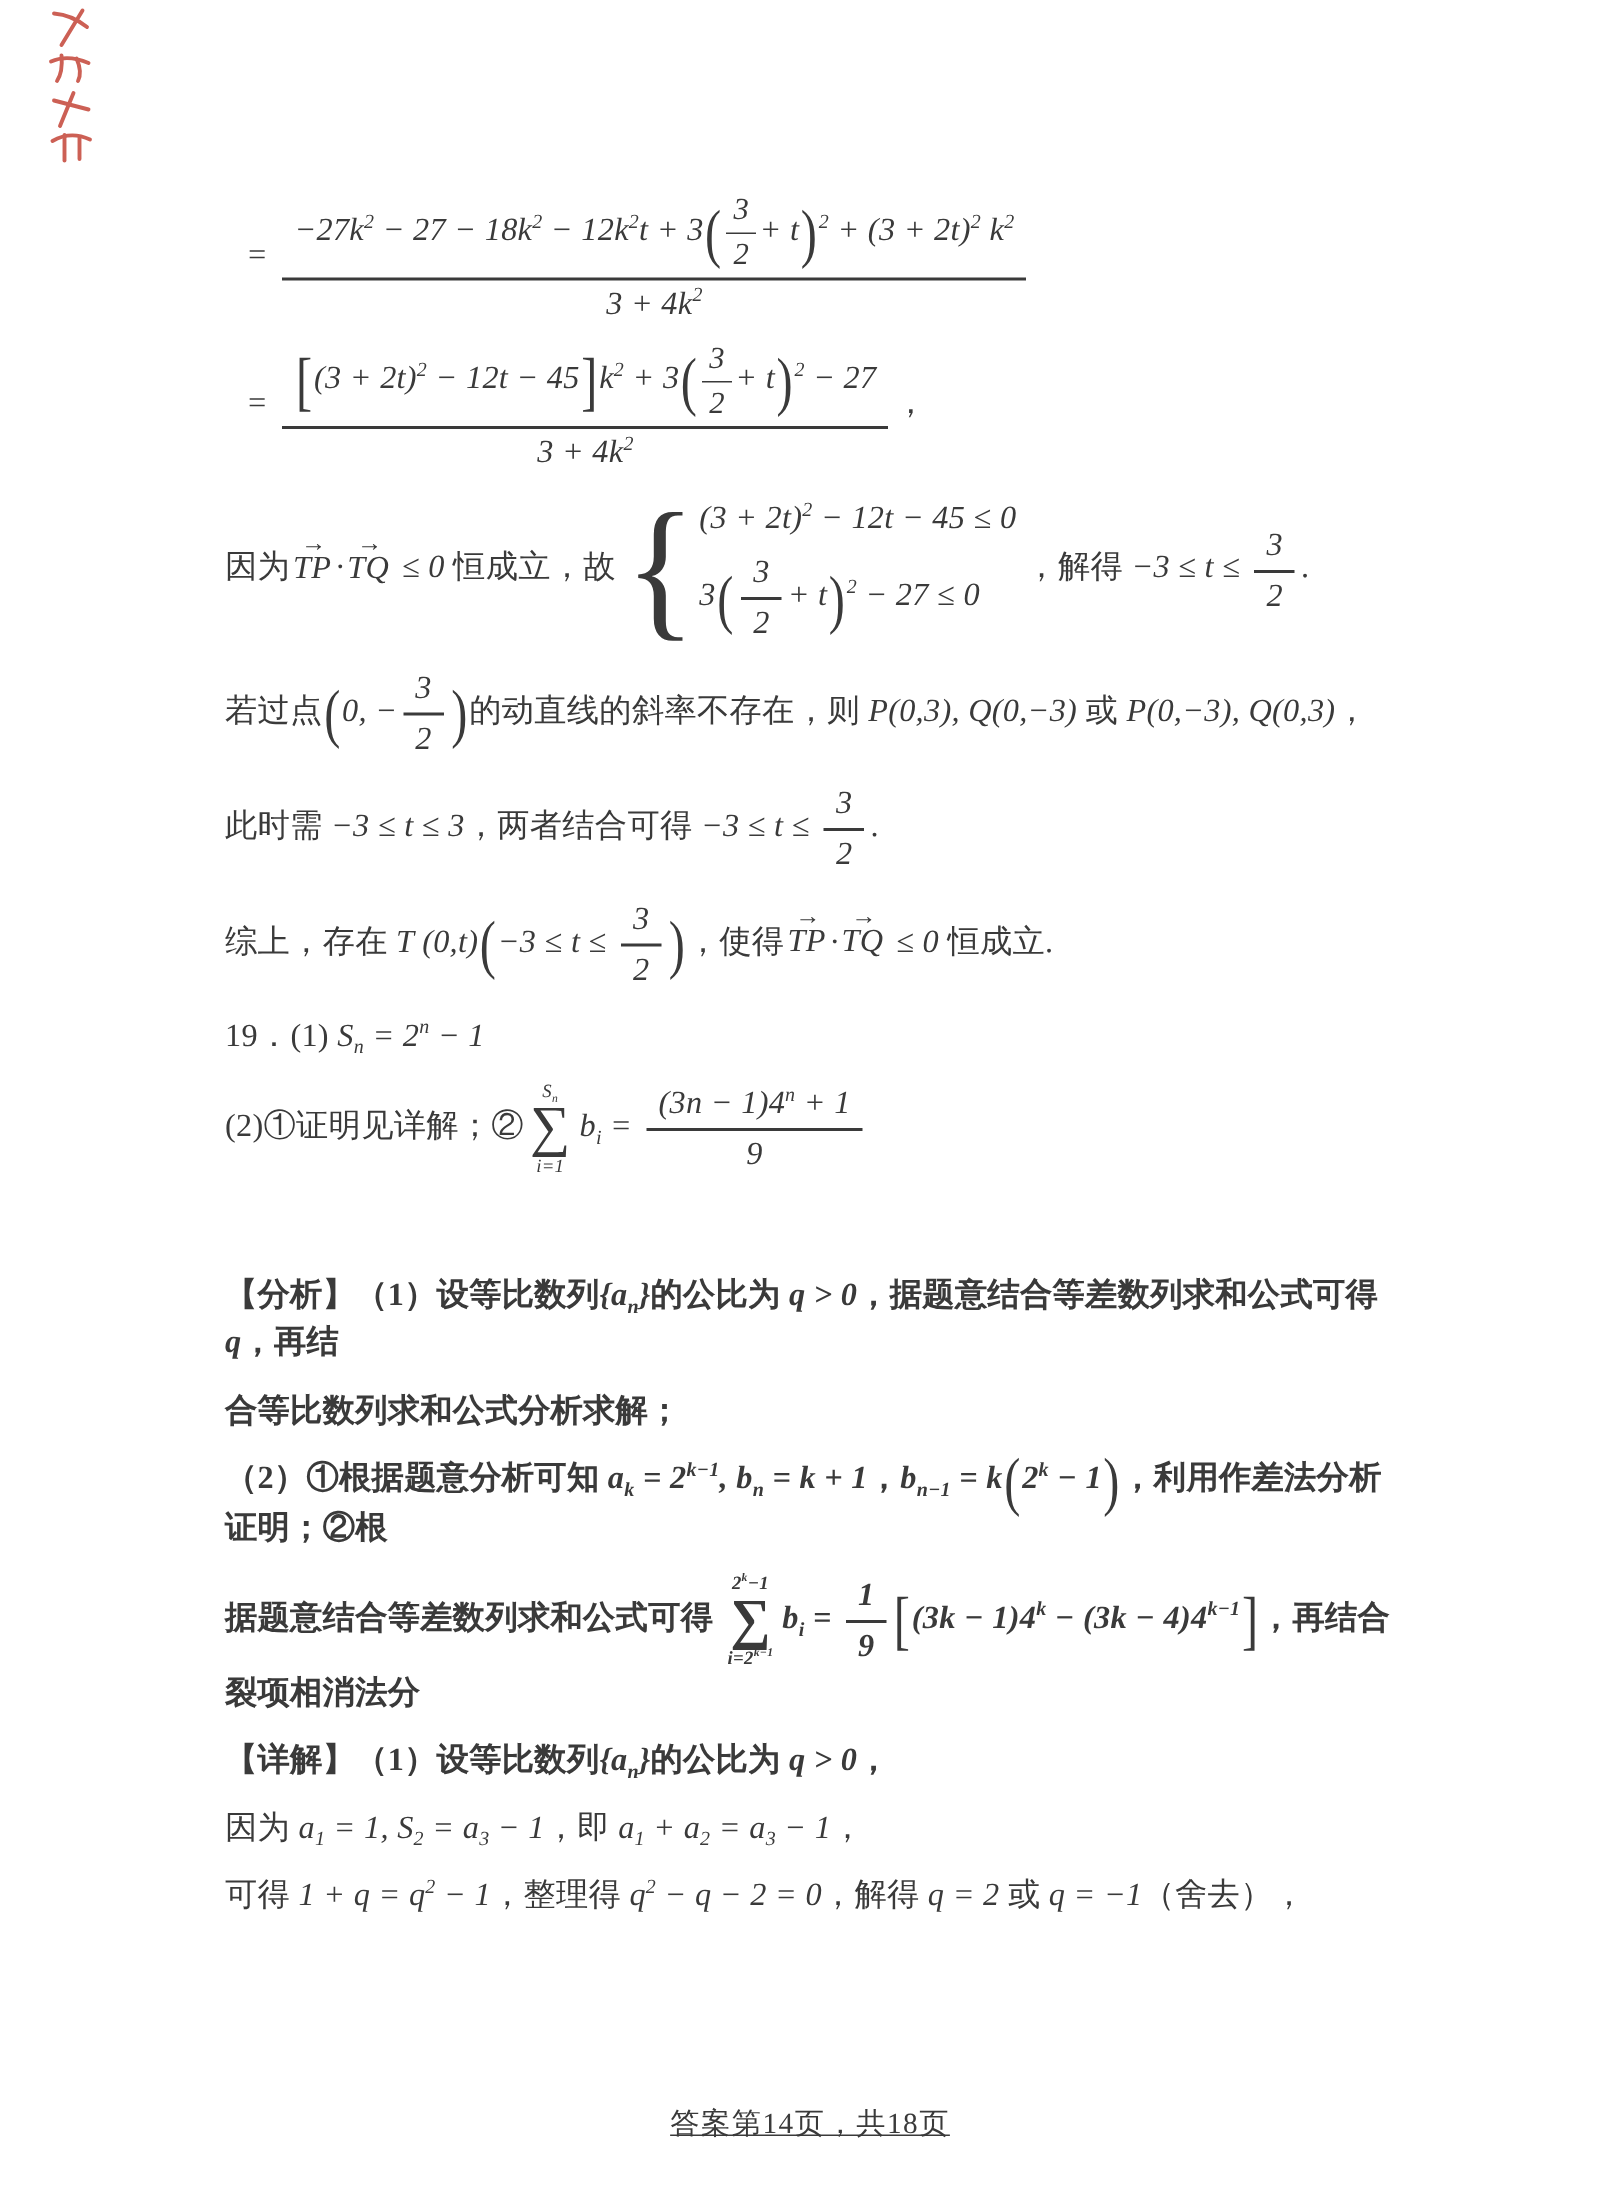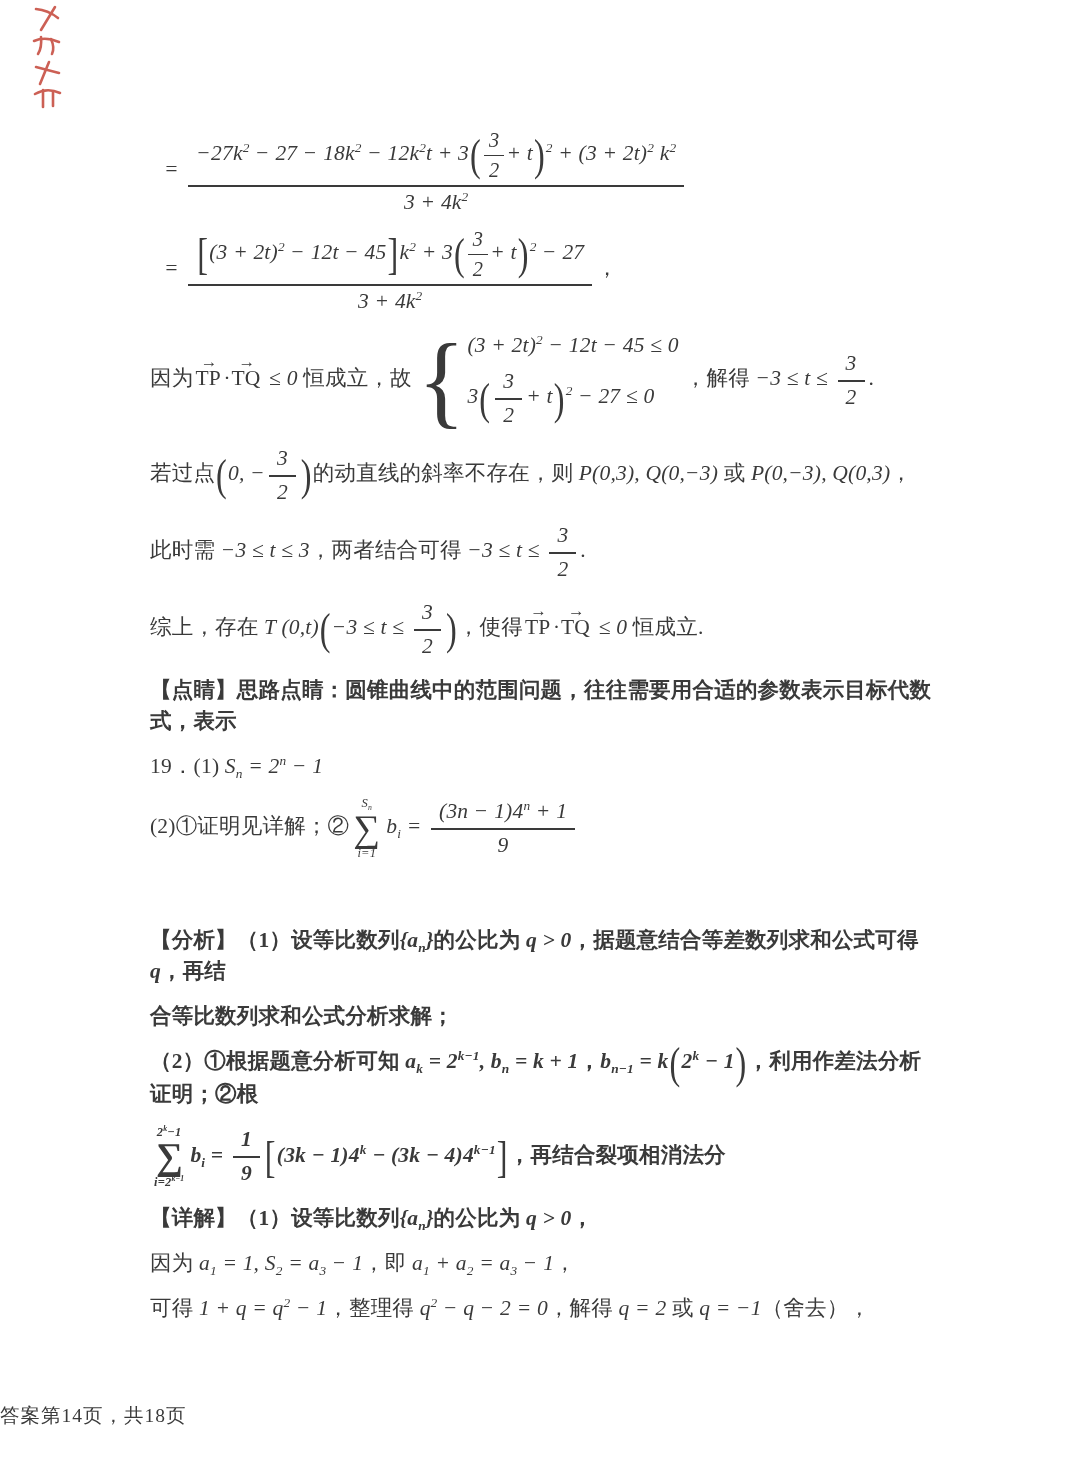--- a/index.html
+++ b/index.html
@@ -18,21 +18,21 @@
   }
   .line.eq{padding-left:14px;margin:8px 0;}
   .line.bold{font-weight:bold;}
   .line.tight{margin-top:6px;}
   .line.gapb{margin-bottom:64px;}
   .line.gapt{margin-top:12px;}
   .t-txt{font-style:normal;}
   .t-m{font-style:italic;}
   sup.t-sup{font-size:0.62em;font-style:italic;vertical-align:super;line-height:0;}
   sub.t-sub{font-size:0.62em;font-style:italic;vertical-align:sub;line-height:0;}
-  .t-vec{position:relative;display:inline-block;margin:2px 3px 0 2px;}
+  .t-vec{font-style:italic;position:relative;display:inline-block;margin:2px 3px 0 2px;}
   .t-vec::after{
     content:"→";position:absolute;left:0;right:-2px;top:-0.78em;
     font-size:0.78em;font-style:normal;text-align:center;
   }
   .t-big{
     display:inline-block;font-size:1.5em;line-height:1;
     transform:scaleY(1.35);transform-origin:center;vertical-align:middle;
     font-weight:300;margin:0 1px;
   }
   .t-frac{
@@ -53,22 +53,22 @@
   .t-cases{
     display:inline-flex;align-items:center;vertical-align:middle;margin:0 6px;
   }
   .cases-brace{
     font-size:4.6em;font-weight:200;line-height:0.85;
     transform:scaleY(1.05);margin-right:2px;
   }
   .cases-rows{display:inline-flex;flex-direction:column;gap:6px;text-align:left;}
   .cases-row{display:block;}
   .footer{
-    position:absolute;left:0;right:0;bottom:34px;
-    font-size:19.5px;color:#3a3a3a;letter-spacing:1px;
+    position:absolute;left:0;right:0;bottom:34px;text-align:center;
+    font-size:19.5px;color:#3a3a3a;letter-spacing:1px;text-decoration:underline;
   }
   .red-marks{position:absolute;left:26px;top:4px;}
 </style>
 </head>
 <body>
 
 <div class="page">
 
   <svg class="red-marks" width="42" height="108" viewBox="0 0 42 108" aria-hidden="true">
     <g fill="none" stroke="#c0392b" stroke-width="2.6" stroke-linecap="round" opacity="0.8">
@@ -118,34 +118,33 @@
           <span class="fr-d"><span class="t-m">2</span></span>
         </span><span class="t-big">)</span><span class="t-txt">的动直线的斜率不存在，则 </span><span class="t-m">P(0,3), Q(0,−3)</span><span class="t-txt"> 或 </span><span class="t-m">P(0,−3), Q(0,3)</span><span class="t-txt">，</span></div>
       <div class="line"><span class="t-txt">此时需 </span><span class="t-m">−3 ≤ t ≤ 3</span><span class="t-txt">，两者结合可得 </span><span class="t-m">−3 ≤ t ≤ </span><span class="t-frac">
           <span class="fr-n"><span class="t-m">3</span></span>
           <span class="fr-d"><span class="t-m">2</span></span>
         </span><span class="t-txt">.</span></div>
       <div class="line"><span class="t-txt">综上，存在 </span><span class="t-m">T (0,t)</span><span class="t-big">(</span><span class="t-m">−3 ≤ t ≤ </span><span class="t-frac">
           <span class="fr-n"><span class="t-m">3</span></span>
           <span class="fr-d"><span class="t-m">2</span></span>
         </span><span class="t-big">)</span><span class="t-txt">，使得</span><span class="t-vec">TP</span><span class="t-m">·</span><span class="t-vec">TQ</span><span class="t-m"> ≤ 0 </span><span class="t-txt">恒成立.</span></div>
-      <div class="line bold"><span class="t-txt">【点睛】思路点睛：圆锥曲线中的范围问题，往往需要用合适的参数表示目标代数式，表示</span></div>
       <div class="line"><span class="t-txt">19．(1) </span><span class="t-m">S</span><sub class="t-sub">n</sub><span class="t-m"> = 2</span><sup class="t-sup">n</sup><span class="t-m"> − 1</span></div>
       <div class="line gapb"><span class="t-txt">(2)①证明见详解；②</span><span class="t-sum">
           <span class="sum-lim"><span class="t-m">S</span><sub class="t-sub">n</sub></span>
           <span class="sum-sigma">∑</span>
           <span class="sum-lim"><span class="t-m">i=1</span></span>
         </span><span class="t-m">b</span><sub class="t-sub">i</sub><span class="t-m"> = </span><span class="t-frac">
           <span class="fr-n"><span class="t-m">(3n − 1)4</span><sup class="t-sup">n</sup><span class="t-m"> + 1</span></span>
           <span class="fr-d"><span class="t-m">9</span></span>
         </span></div>
       <div class="line bold"><span class="t-txt">【分析】（1）设等比数列</span><span class="t-m">{a</span><sub class="t-sub">n</sub><span class="t-m">}</span><span class="t-txt">的公比为 </span><span class="t-m">q &gt; 0</span><span class="t-txt">，据题意结合等差数列求和公式可得 </span><span class="t-m">q</span><span class="t-txt">，再结</span></div>
       <div class="line bold"><span class="t-txt">合等比数列求和公式分析求解；</span></div>
       <div class="line bold"><span class="t-txt">（2）①根据题意分析可知 </span><span class="t-m">a</span><sub class="t-sub">k</sub><span class="t-m"> = 2</span><sup class="t-sup">k−1</sup><span class="t-m">, b</span><sub class="t-sub">n</sub><span class="t-m"> = k + 1</span><span class="t-txt">，</span><span class="t-m">b</span><sub class="t-sub">n−1</sub><span class="t-m"> = k</span><span class="t-big">(</span><span class="t-m">2</span><sup class="t-sup">k</sup><span class="t-m"> − 1</span><span class="t-big">)</span><span class="t-txt">，利用作差法分析证明；②根</span></div>
-      <div class="line bold"><span class="t-sum">
+      <div class="line bold"><span class="t-txt">据题意结合等差数列求和公式可得 </span><span class="t-sum">
           <span class="sum-lim"><span class="t-m">2</span><sup class="t-sup">k</sup><span class="t-m">−1</span></span>
           <span class="sum-sigma">∑</span>
           <span class="sum-lim"><span class="t-m">i=2</span><sup class="t-sup">k−1</sup></span>
         </span><span class="t-m">b</span><sub class="t-sub">i</sub><span class="t-m"> = </span><span class="t-frac">
           <span class="fr-n"><span class="t-m">1</span></span>
           <span class="fr-d"><span class="t-m">9</span></span>
         </span><span class="t-big">[</span><span class="t-m">(3k − 1)4</span><sup class="t-sup">k</sup><span class="t-m"> − (3k − 4)4</span><sup class="t-sup">k−1</sup><span class="t-big">]</span><span class="t-txt">，再结合裂项相消法分</span></div>
       <div class="line bold"><span class="t-txt">【详解】（1）设等比数列</span><span class="t-m">{a</span><sub class="t-sub">n</sub><span class="t-m">}</span><span class="t-txt">的公比为 </span><span class="t-m">q &gt; 0</span><span class="t-txt">，</span></div>
       <div class="line gapt"><span class="t-txt">因为 </span><span class="t-m">a</span><sub class="t-sub">1</sub><span class="t-m"> = 1, S</span><sub class="t-sub">2</sub><span class="t-m"> = a</span><sub class="t-sub">3</sub><span class="t-m"> − 1</span><span class="t-txt">，即 </span><span class="t-m">a</span><sub class="t-sub">1</sub><span class="t-m"> + a</span><sub class="t-sub">2</sub><span class="t-m"> = a</span><sub class="t-sub">3</sub><span class="t-m"> − 1</span><span class="t-txt">，</span></div>
       <div class="line gapt"><span class="t-txt">可得 </span><span class="t-m">1 + q = q</span><sup class="t-sup">2</sup><span class="t-m"> − 1</span><span class="t-txt">，整理得 </span><span class="t-m">q</span><sup class="t-sup">2</sup><span class="t-m"> − q − 2 = 0</span><span class="t-txt">，解得 </span><span class="t-m">q = 2</span><span class="t-txt"> 或 </span><span class="t-m">q = −1</span><span class="t-txt">（舍去），</span></div>

